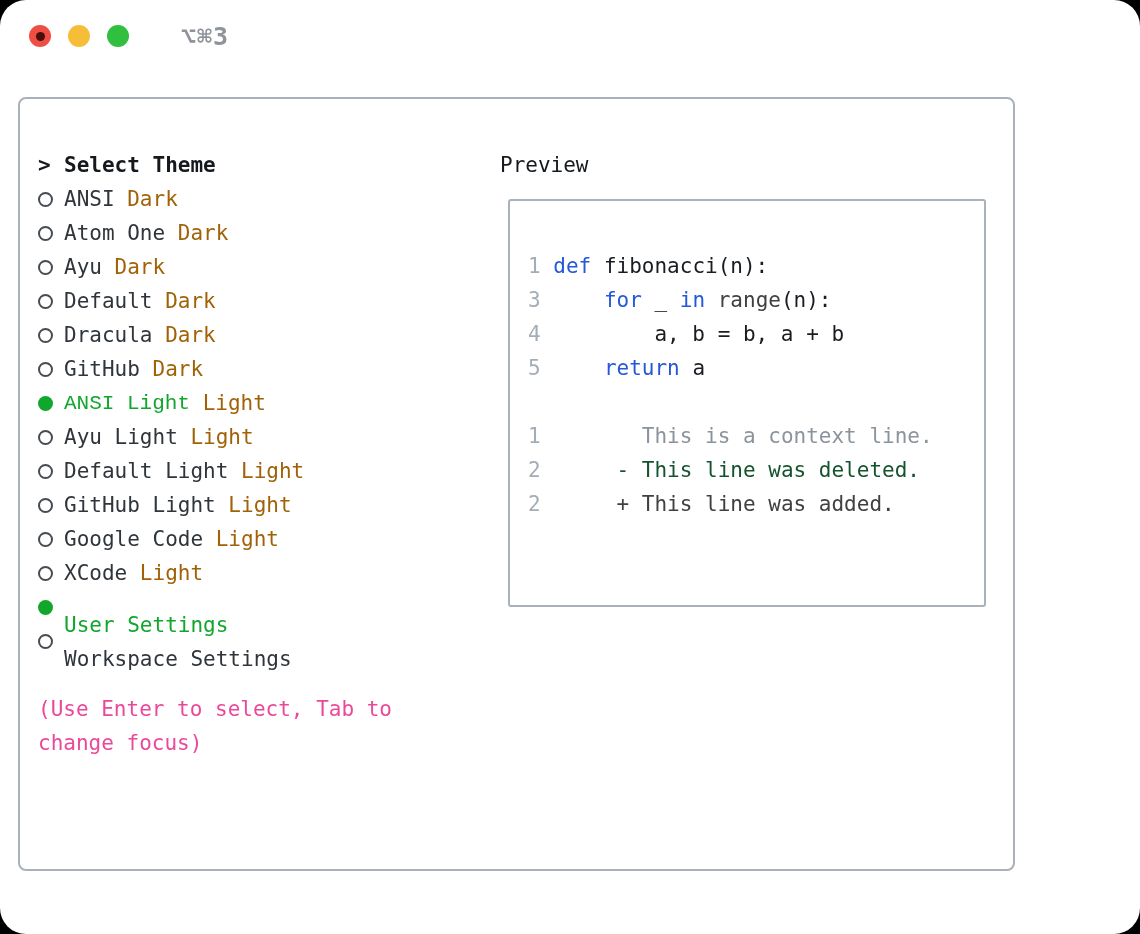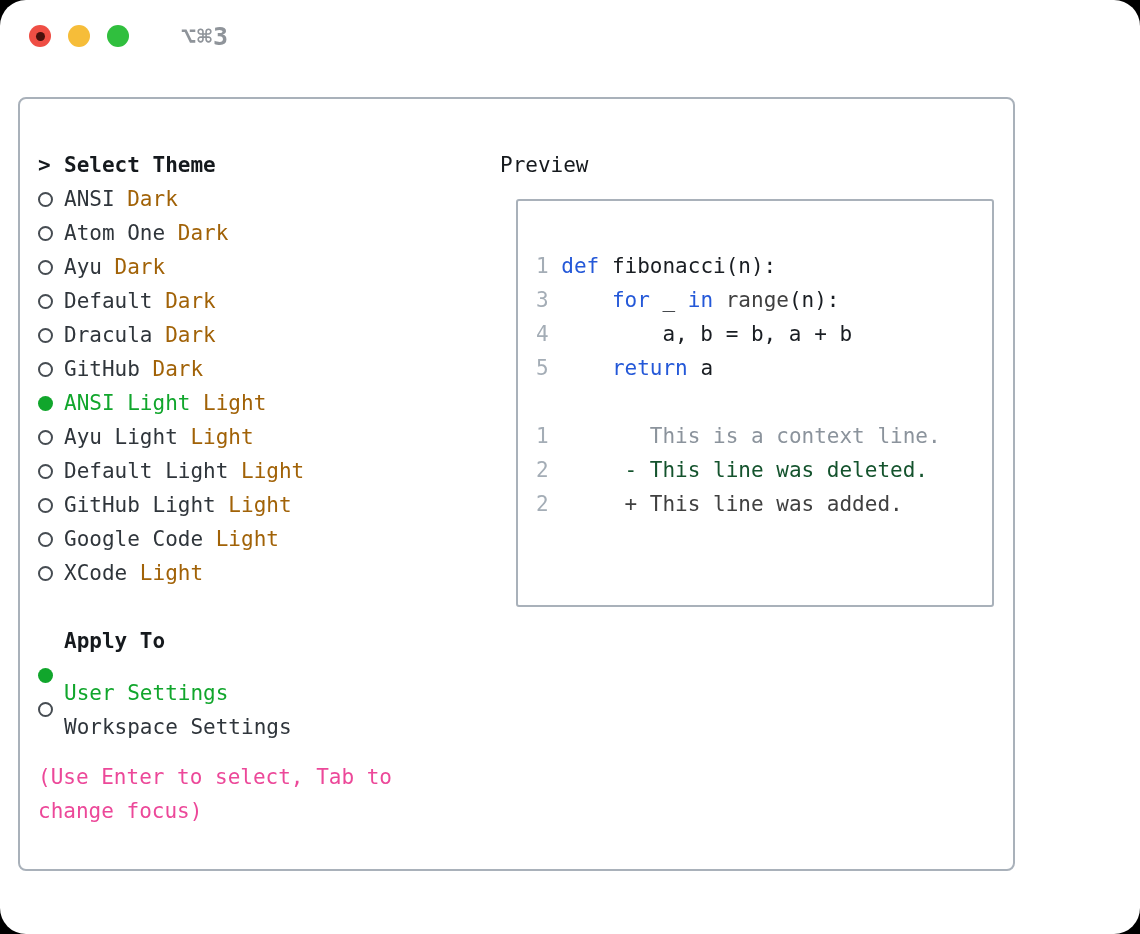--- a/index.html
+++ b/index.html
@@ -109,21 +109,21 @@
     box-sizing: content-box;
   }
   .bullet.filled {
     width: 15px;
     height: 15px;
     border: none;
     background: #11a62c;
   }
   .t-name { color: #2f353b; }
   .t-variant { color: #a16207; margin-left: 1ch; }
-  .row.selected .t-name { color: #11a62c; }
+  .row.selected .t-name { color: #11a62c; font-family: Liberation Mono, monospace; }
   .apply-header {
     margin-top: 34px;
   }
   .apply-header .hdr-label { font-weight: bold; }
   .opt-label { color: #2f353b; margin-top: 36px; }
   .row.selected .opt-label { color: #11a62c; }
   .help-text {
     margin-top: 34px;
     width: 29ch;
     color: #ec4899;
@@ -132,21 +132,21 @@
   }
   
   .preview-header {
     height: 34px;
     line-height: 34px;
     font-weight: normal;
     color: #15191d;
   }
   .preview-box {
     margin-top: 17px;
-    margin-left: 16px;
+    margin-left: 8px;
     width: 478px;
     height: 408px;
     box-sizing: border-box;
     border: 2px solid #a9b1ba;
     border-radius: 3px;
     padding: 48px 0 0 18px;
     overflow: hidden;
   }
   .code-line {
     height: 34px;
@@ -195,24 +195,20 @@
           <div class="row"><span class="bullet-col"><span class="bullet"></span></span><span class="t-name">Dracula</span><span class="t-variant">Dark</span></div>
           <div class="row"><span class="bullet-col"><span class="bullet"></span></span><span class="t-name">GitHub</span><span class="t-variant">Dark</span></div>
           <div class="row selected"><span class="bullet-col"><span class="bullet filled"></span></span><span class="t-name">ANSI Light</span><span class="t-variant">Light</span></div>
           <div class="row"><span class="bullet-col"><span class="bullet"></span></span><span class="t-name">Ayu Light</span><span class="t-variant">Light</span></div>
           <div class="row"><span class="bullet-col"><span class="bullet"></span></span><span class="t-name">Default Light</span><span class="t-variant">Light</span></div>
           <div class="row"><span class="bullet-col"><span class="bullet"></span></span><span class="t-name">GitHub Light</span><span class="t-variant">Light</span></div>
           <div class="row"><span class="bullet-col"><span class="bullet"></span></span><span class="t-name">Google Code</span><span class="t-variant">Light</span></div>
           <div class="row"><span class="bullet-col"><span class="bullet"></span></span><span class="t-name">XCode</span><span class="t-variant">Light</span></div>
         </div>
 
-      <div class="row apply-header">
-        <span class="bullet-col"></span>
-        <span class="hdr-label">Apply To</span>
-      </div>
 
       <div id="apply-to-list">
           <div class="row selected"><span class="bullet-col"><span class="bullet filled"></span></span><span class="opt-label">User Settings</span></div>
           <div class="row"><span class="bullet-col"><span class="bullet"></span></span><span class="opt-label">Workspace Settings</span></div>
         </div>
 
       <div class="help-text">(Use Enter to select, Tab to change focus)</div>
     </div>
 
     <div class="right-col">

